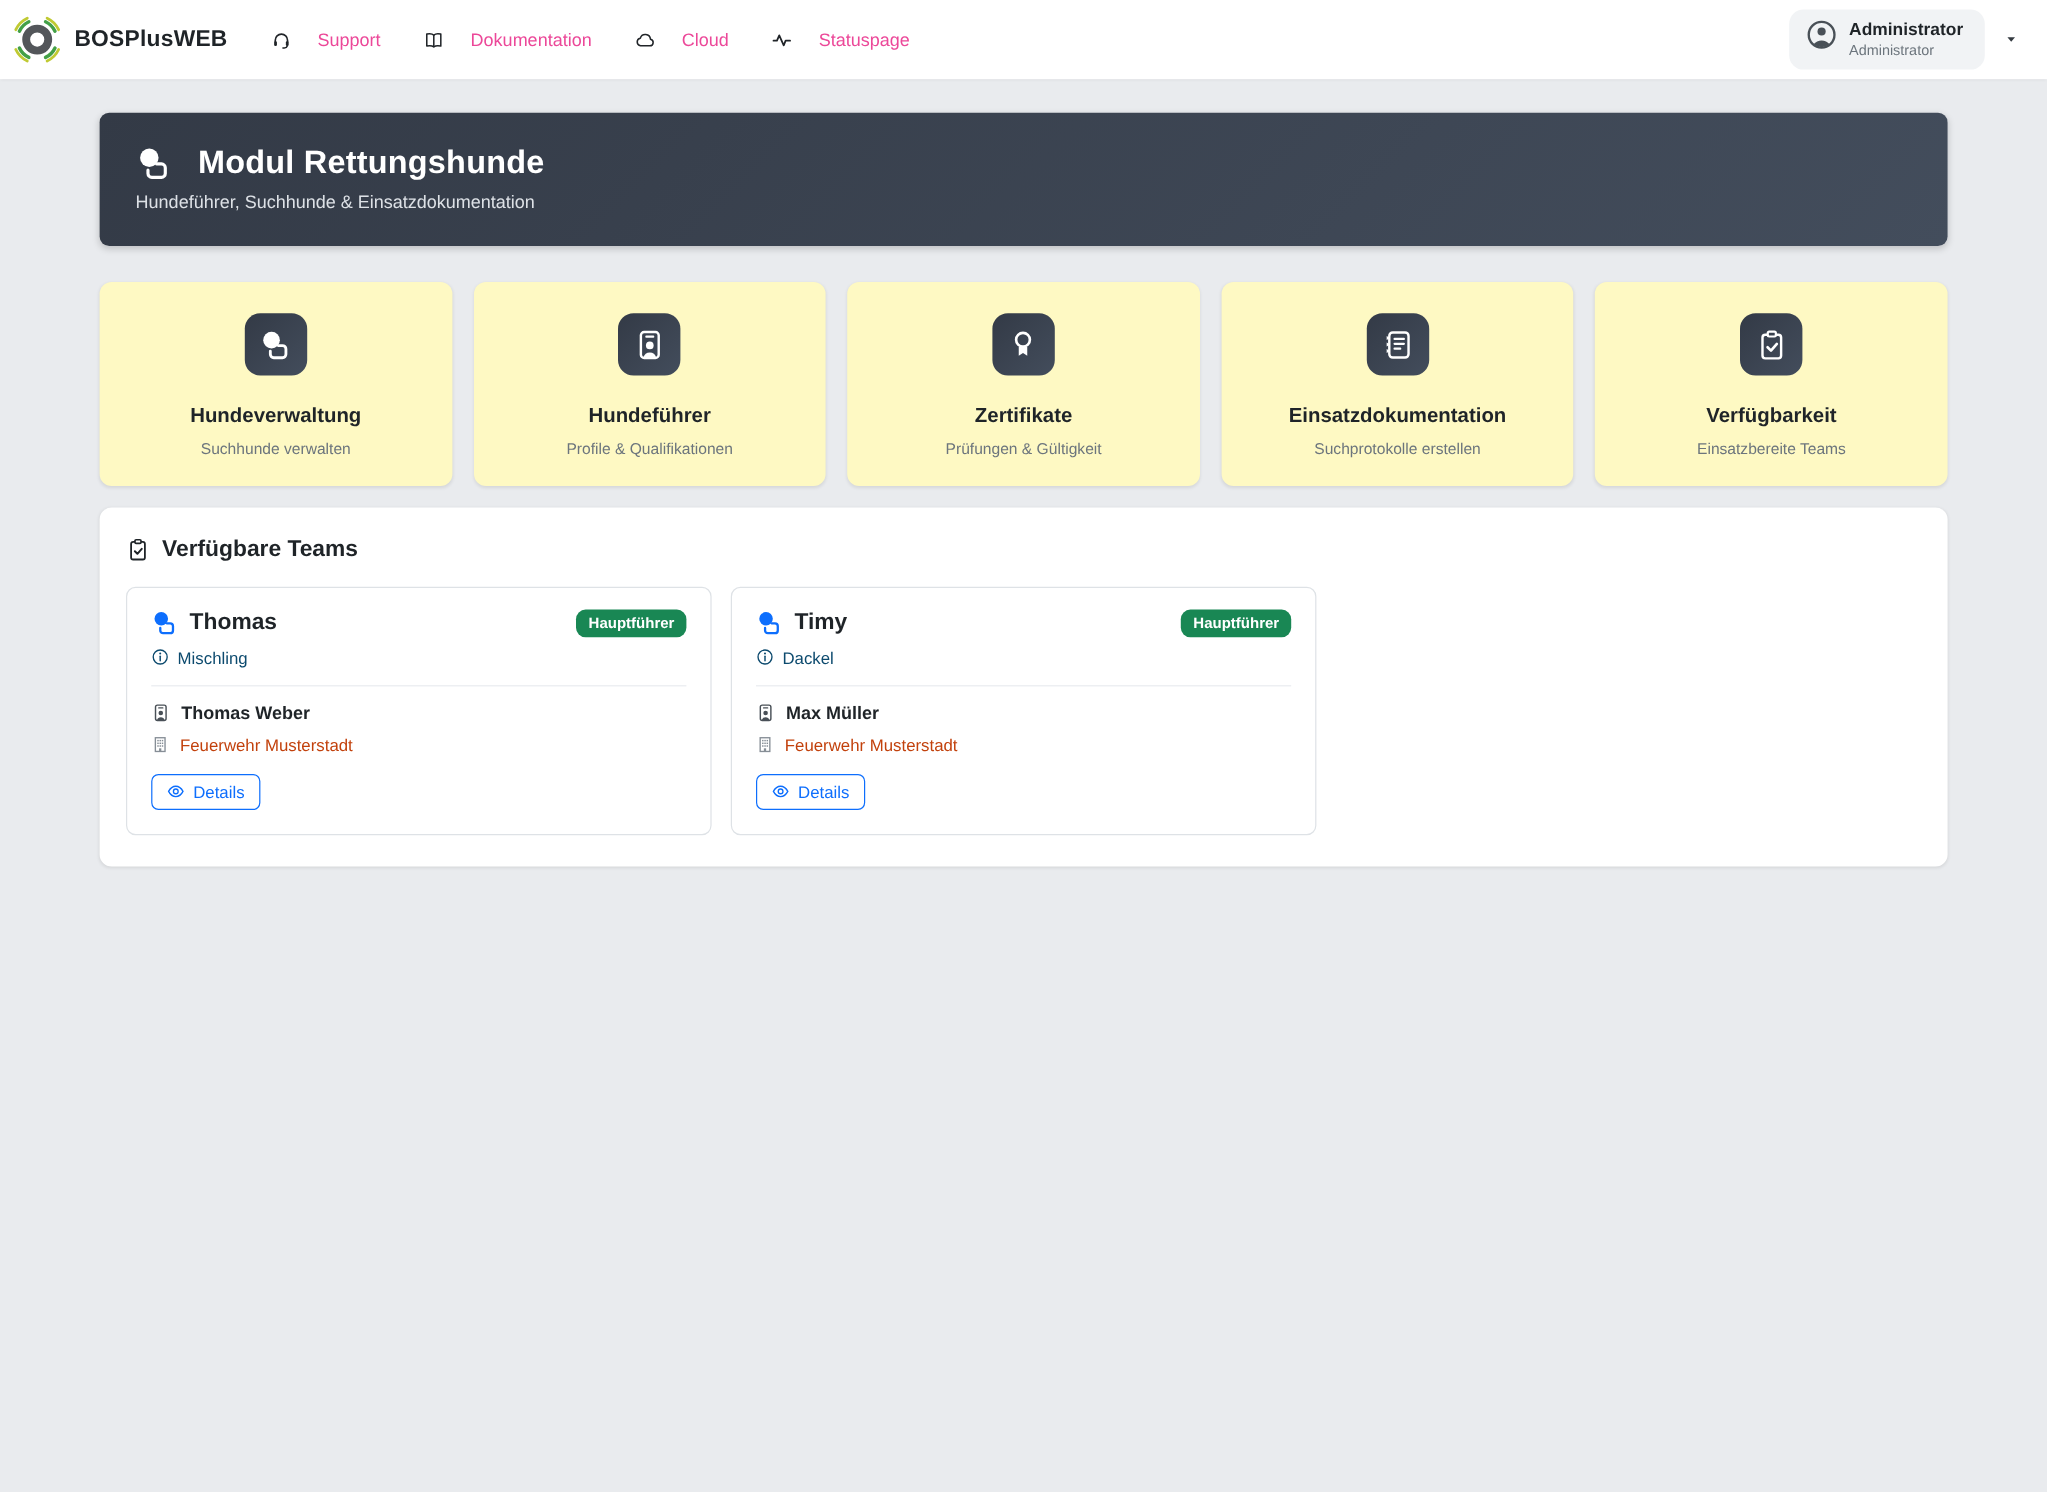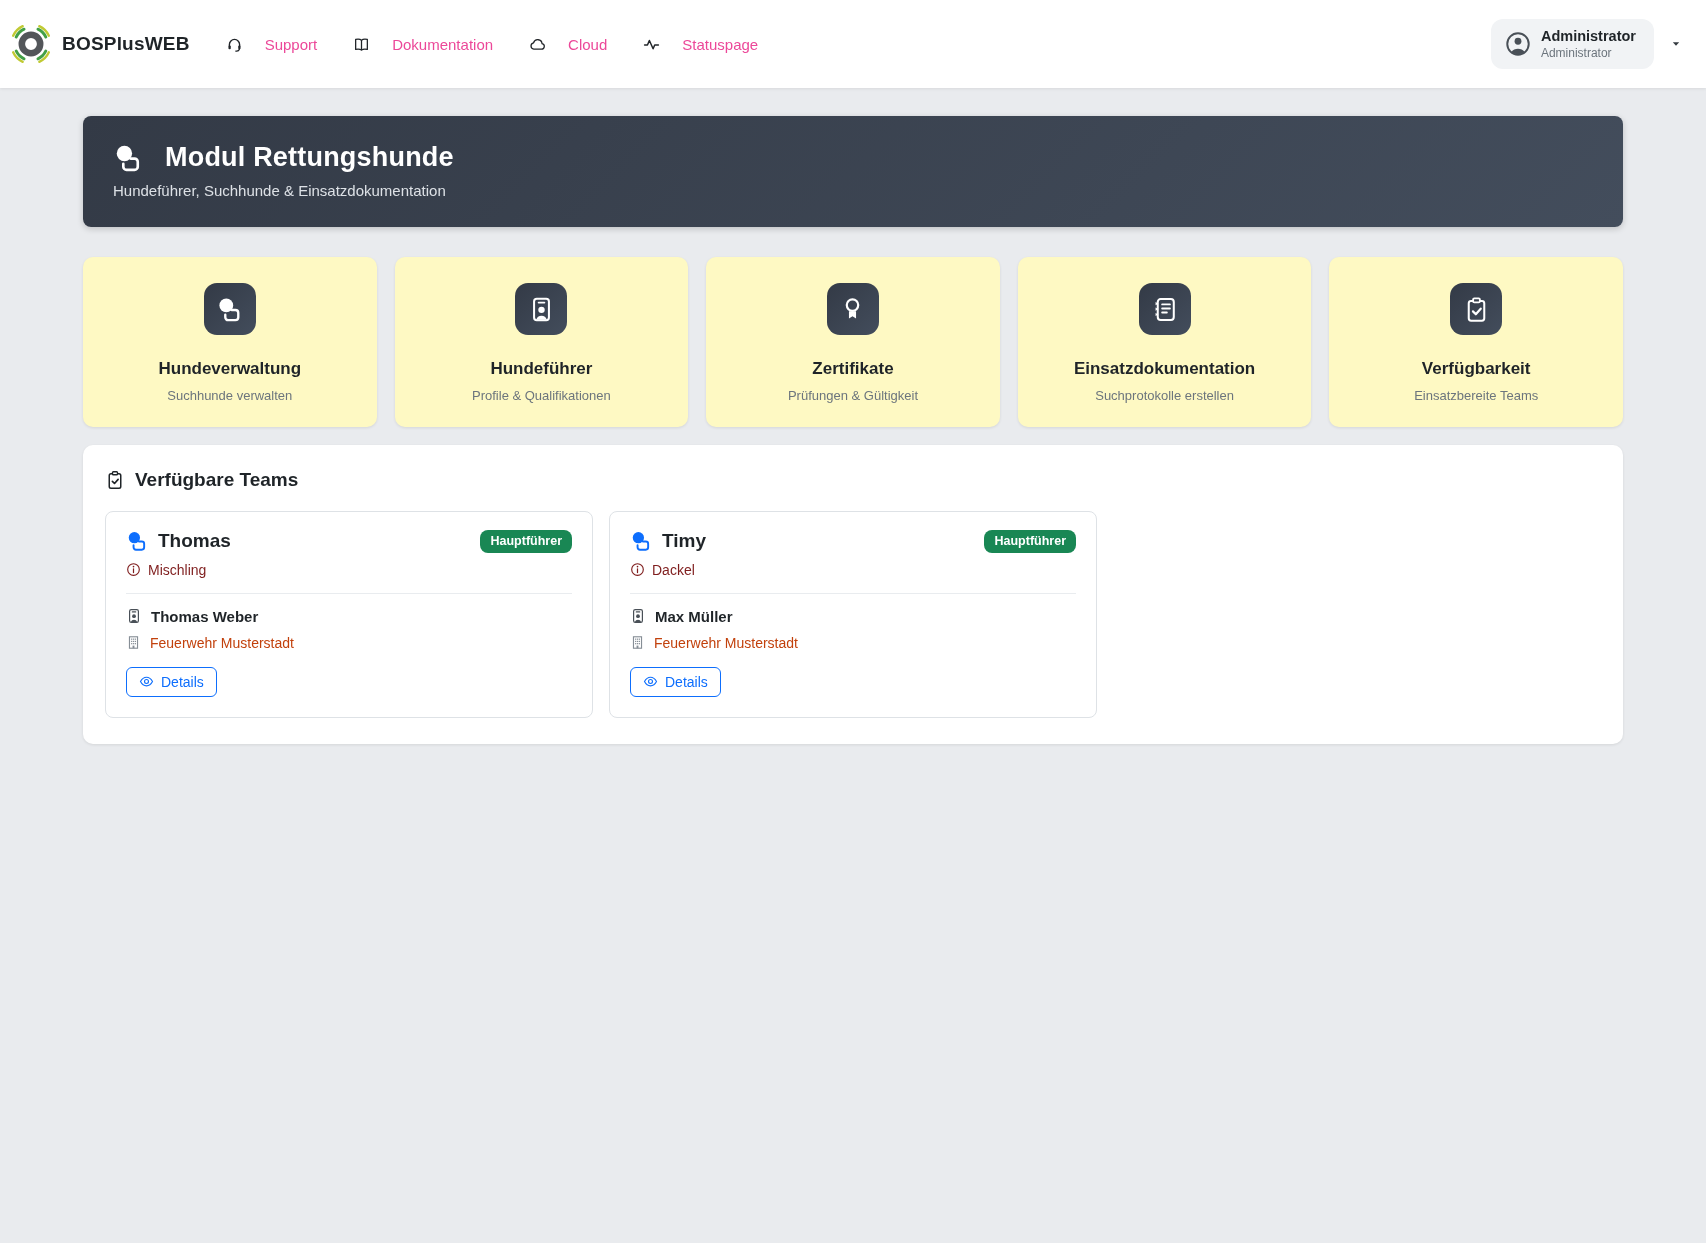--- a/index.html
+++ b/index.html
@@ -6,41 +6,41 @@
   html, body { width: 100%; }
   body {
     font-family: "Liberation Sans", sans-serif;
     background: #e9ebee;
     min-height: 1243px;
     color: #212529;
   }
   
   .navbar {
     background: #ffffff;
-    height: 88px;
+    height: 66px;
     display: flex;
     align-items: center;
     padding: 0 24px 0 10px;
     box-shadow: 0 1px 3px rgba(0,0,0,.08);
     position: relative;
     z-index: 2;
   }
   .brand-wrap { display: flex; align-items: center; gap: 10px; cursor: pointer; }
   .logo-svg { width: 42px; height: 42px; display: block; }
   .brand-name { font-size: 19px; font-weight: 700; color: #1f2428; letter-spacing: .2px; }
   .nav-links { display: flex; align-items: center; gap: 36px; margin-left: 36px; flex: 1; }
   .nav-link { display: flex; align-items: center; gap: 22px; font-size: 15px; color: #ec4899; cursor: pointer; }
   .nav-link .ic { width: 17px; height: 17px; color: #212529; }
   .user-area { display: flex; align-items: center; gap: 16px; }
   .user-pill {
     background: #f1f3f5;
     border-radius: 12px;
     padding: 8px 18px 8px 14px;
     display: flex;
-    align-items: center;
+    align-items: flex-start;
     gap: 10px;
     cursor: pointer;
   }
   .user-pill .ic { width: 26px; height: 26px; color: #495057; }
   .user-texts { display: flex; flex-direction: column; line-height: 1.25; }
   .user-name { font-size: 14.5px; font-weight: 700; color: #1f2428; }
   .user-role { font-size: 12px; color: #6c757d; }
   .caret { width: 12px; height: 12px; color: #343a40; cursor: pointer; }
 
   
@@ -118,21 +118,21 @@
   .tcard-name { font-size: 19px; font-weight: 700; color: #1f2428; }
   .tbadge {
     background: #198754;
     color: #ffffff;
     font-size: 12.5px;
     font-weight: 700;
     padding: 5px 10px;
     border-radius: 8px;
     line-height: 1;
   }
-  .breed-row { margin-top: 9px; display: flex; align-items: center; gap: 7px; color: #7f1d1d; font-size: 14px; }
+  .breed-row { margin-top: 9px; display: flex; align-items: center; gap: 7px; color: #0c4a6e; font-size: 14px; }
   .breed-row .ic { width: 15px; height: 15px; }
   .tdivider { border: none; border-top: 1px solid #e9ecef; margin: 15px 0 14px 0; }
   .handler-row { display: flex; align-items: center; gap: 9px; }
   .handler-row .ic { width: 16px; height: 16px; color: #495057; }
   .handler-name { font-size: 15px; font-weight: 700; color: #1f2428; }
   .org-row { margin-top: 10px; display: flex; align-items: center; gap: 9px; color: #c2410c; font-size: 14px; }
   .org-row .ic { width: 15px; height: 15px; color: #868e96; }
   .details-btn {
     margin-top: 16px;
     display: inline-flex;

